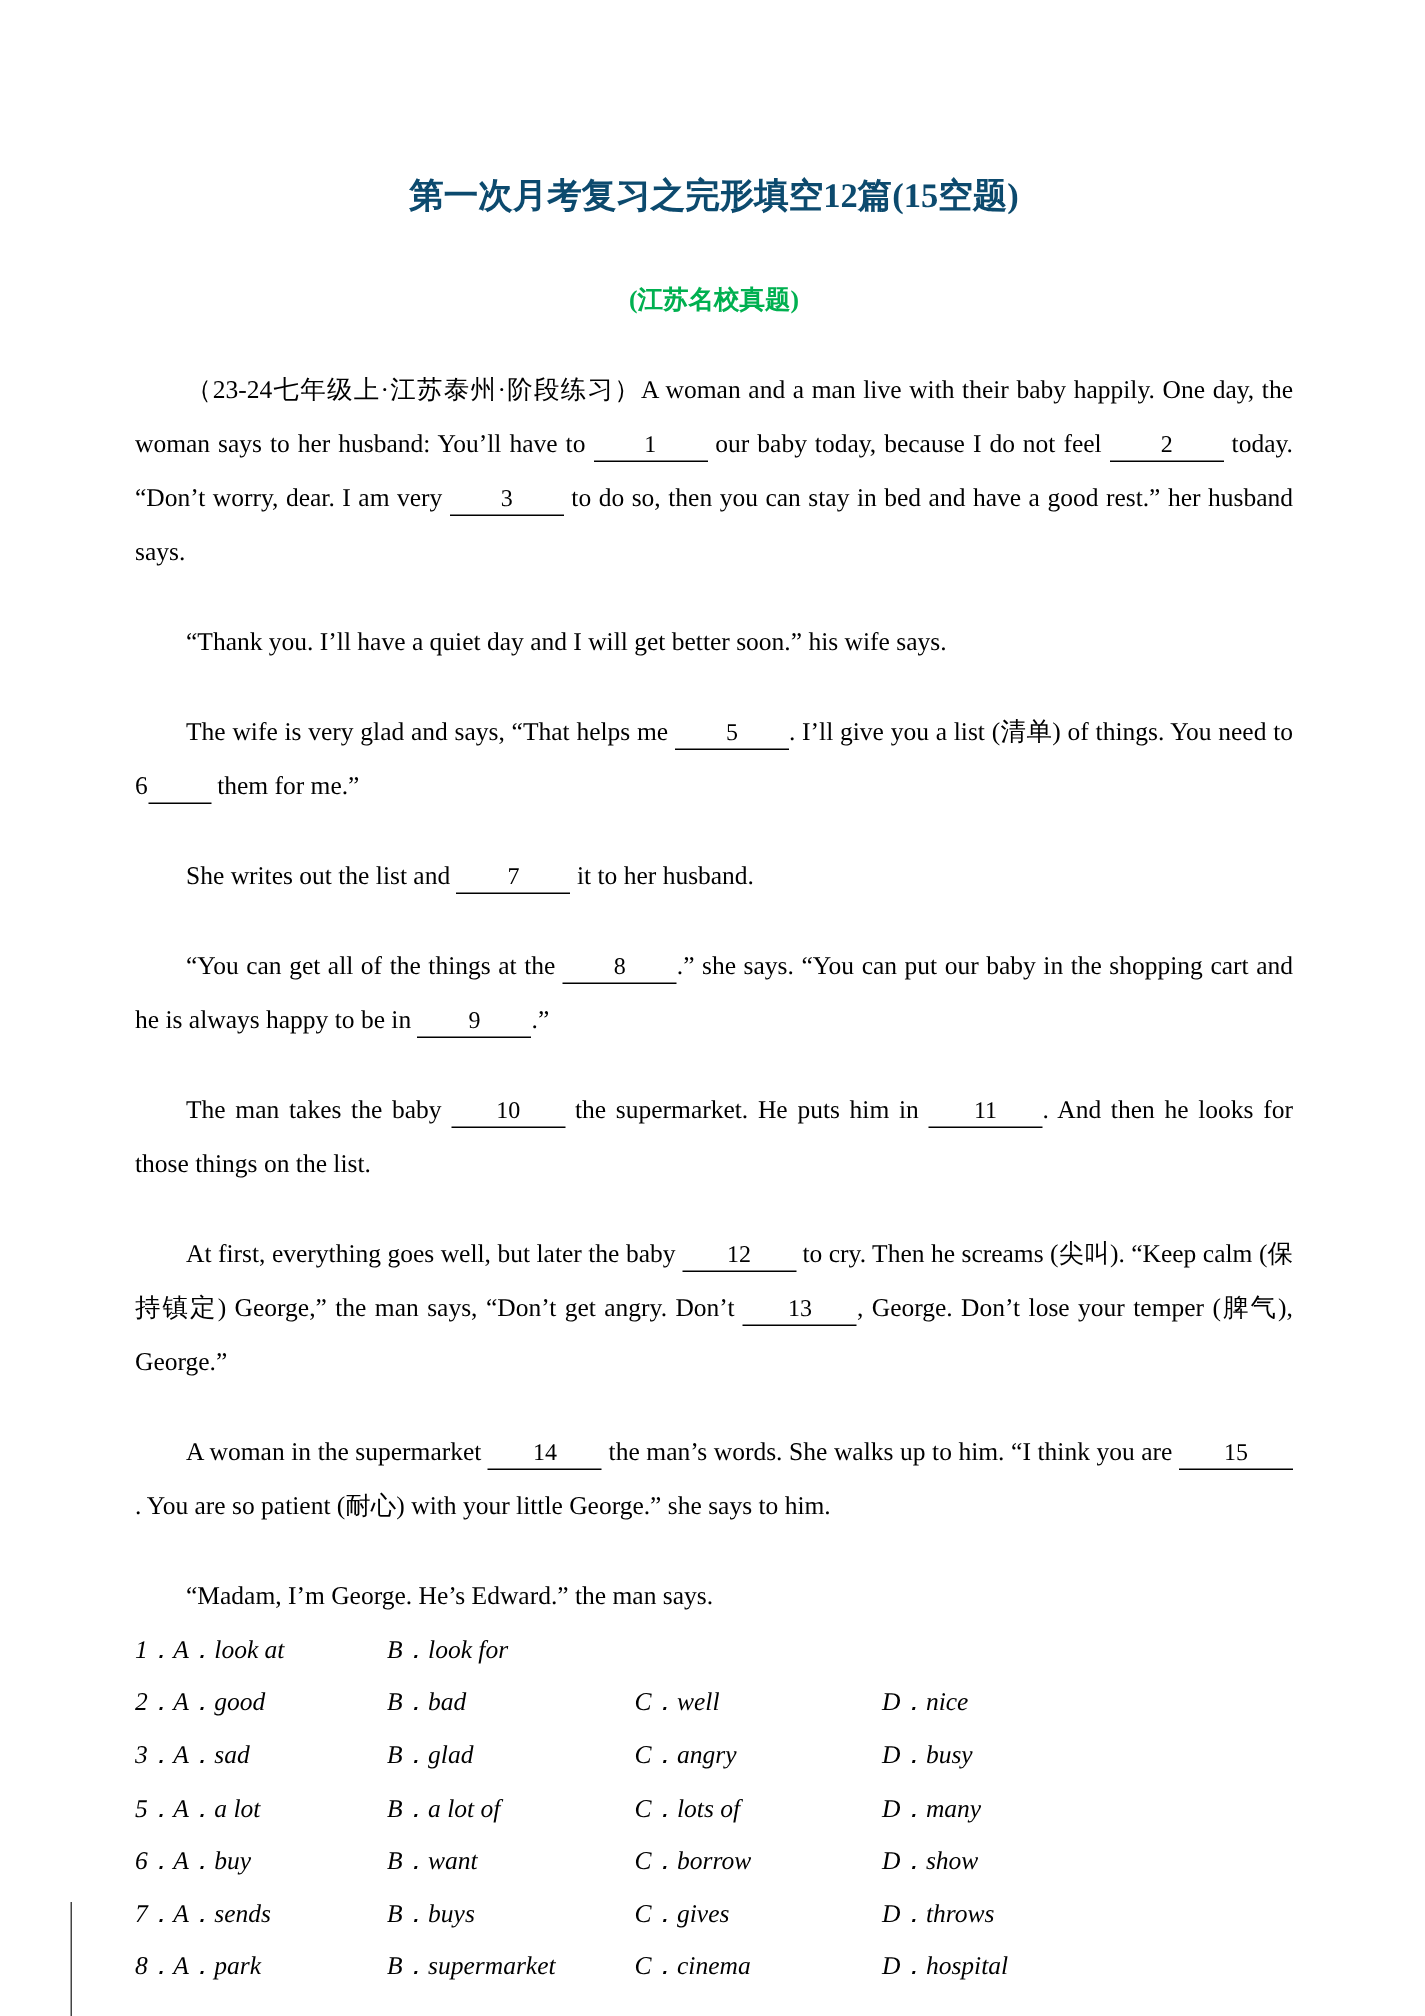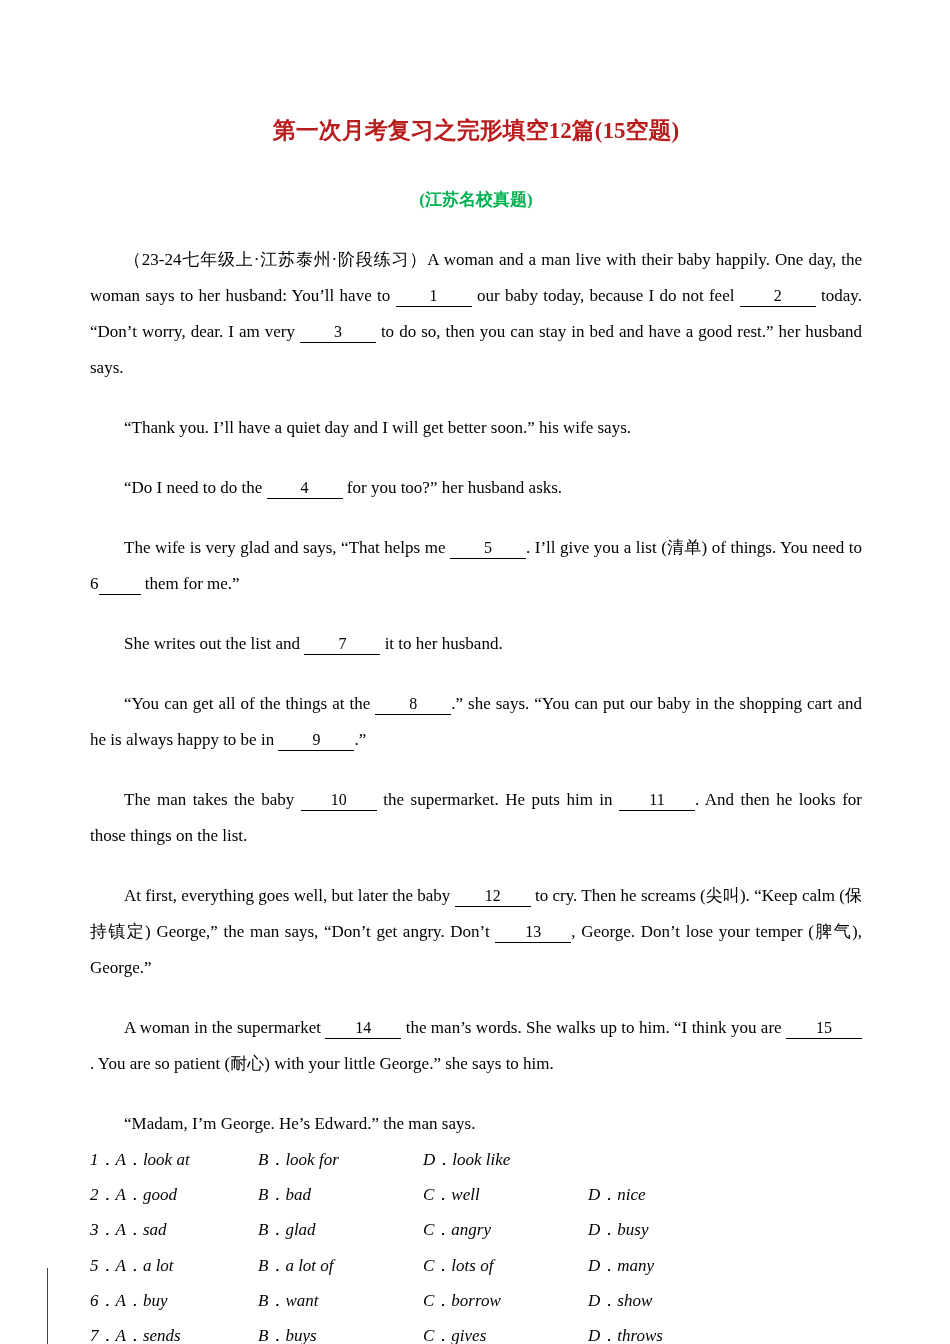--- a/index.html
+++ b/index.html
@@ -59,39 +59,37 @@
     top: 1268px;
     width: 1px;
     height: 76px;
     background: #444444;
   }
 </style>
 </head>
 <body>
 
 <div class="page">
-  <h1 class="doc-title" style="color: #b91c1c;">第一次月考复习之完形填空12篇(15空题)</h1>
+  <h1 class="doc-title" style="color: #0c4a6e;">第一次月考复习之完形填空12篇(15空题)</h1>
   <h2 class="doc-subtitle" style="color: rgb(0, 176, 80);">(江苏名校真题)</h2>
   <div class="passage">
       <p>（23-24七年级上·江苏泰州·阶段练习）A woman and a man live with their baby happily. One day, the woman says to her husband: You’ll have to <span class="blank">1</span> our baby today, because I do not feel <span class="blank">2</span> today. “Don’t worry, dear. I am very <span class="blank">3</span> to do so, then you can stay in bed and have a good rest.” her husband says.</p>
       <p>“Thank you. I’ll have a quiet day and I will get better soon.” his wife says.</p>
-      <p>“Do I need to do the <span class="blank">4</span> for you too?” her husband asks.</p>
       <p>The wife is very glad and says, “That helps me <span class="blank">5</span>. I’ll give you a list (清单) of things. You need to <span>6</span><span class="blank blank-short">&nbsp;</span> them for me.”</p>
       <p>She writes out the list and <span class="blank">7</span> it to her husband.</p>
       <p>“You can get all of the things at the <span class="blank">8</span>.” she says. “You can put our baby in the shopping cart and he is always happy to be in <span class="blank">9</span>.”</p>
       <p>The man takes the baby <span class="blank">10</span> the supermarket. He puts him in <span class="blank">11</span>. And then he looks for those things on the list.</p>
       <p>At first, everything goes well, but later the baby <span class="blank">12</span> to cry. Then he screams (尖叫). “Keep calm (保持镇定) George,” the man says, “Don’t get angry. Don’t <span class="blank">13</span>, George. Don’t lose your temper (脾气), George.”</p>
       <p>A woman in the supermarket <span class="blank">14</span> the man’s words. She walks up to him. “I think you are <span class="blank">15</span>. You are so patient (耐心) with your little George.” she says to him.</p>
       <p>“Madam, I’m George. He’s Edward.” the man says.</p>
     </div>
   <div class="options">
       <div class="option-row">
         <div class="option-cell">1．A．look at</div>
         <div class="option-cell">B．look for</div>
-        <div class="option-cell">D．look like</div>
       </div>
       <div class="option-row">
         <div class="option-cell">2．A．good</div>
         <div class="option-cell">B．bad</div>
         <div class="option-cell">C．well</div>
         <div class="option-cell">D．nice</div>
       </div>
       <div class="option-row">
         <div class="option-cell">3．A．sad</div>
         <div class="option-cell">B．glad</div>

